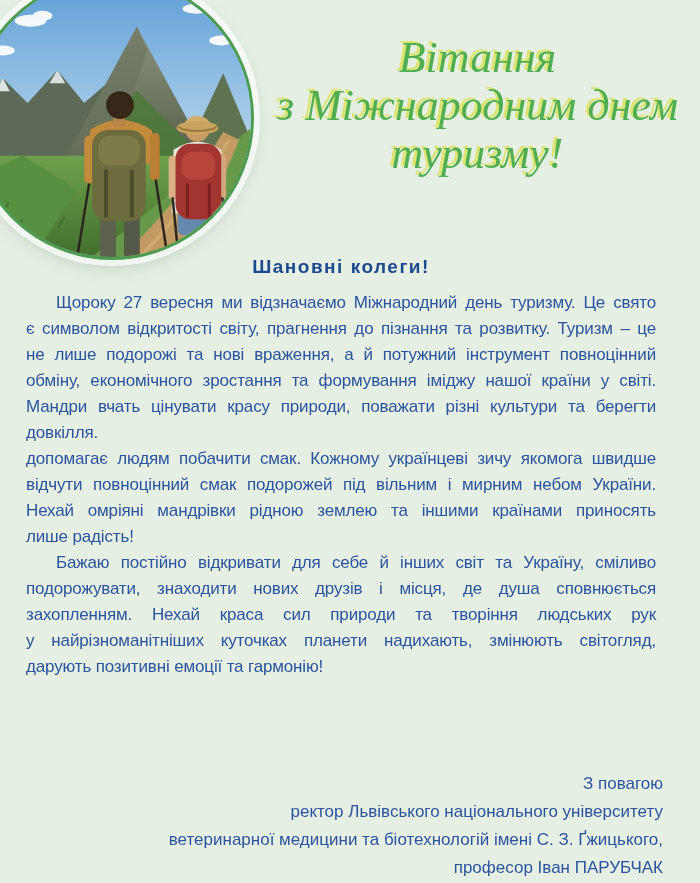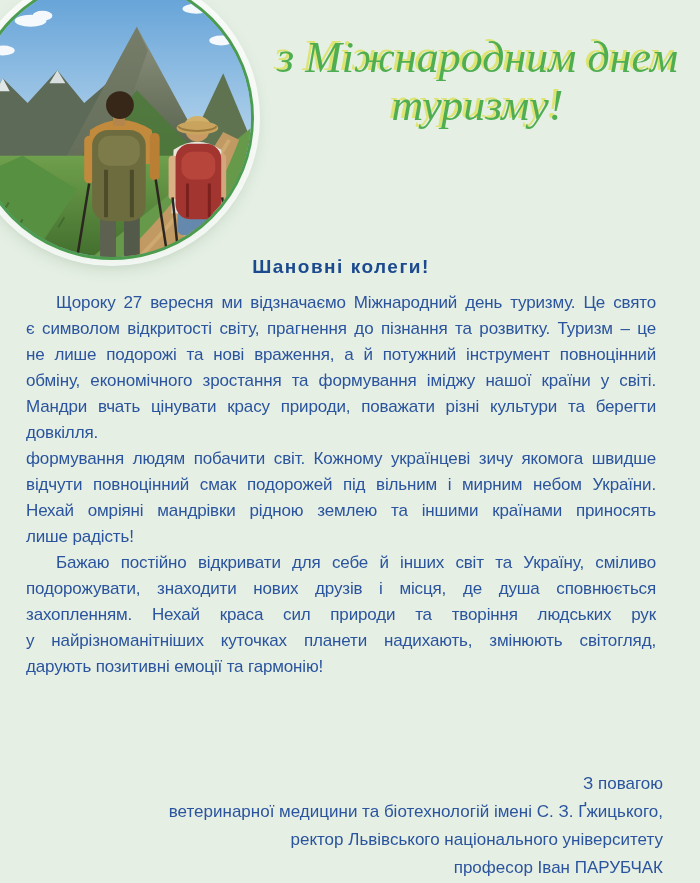--- a/index.html
+++ b/index.html
@@ -117,49 +117,50 @@
     <g stroke="#2c2620" stroke-width="2.5">
       <line x1="117" y1="206" x2="105" y2="280"></line>
       <line x1="184" y1="202" x2="196" y2="280"></line>
       <line x1="201" y1="220" x2="207" y2="280"></line>
       <line x1="251" y1="220" x2="259" y2="280"></line>
     </g>
   </svg>
 </div>
 
 <div class="title">
+  <div class="title-line">Вітання</div>
   <div class="title-line">з Міжнародним днем</div>
   <div class="title-line">туризму!</div>
 </div>
 
 <div class="content">
   <div class="heading">Шановні колеги!</div>
   <div>
       <div class="para">
         <div class="line first">Щороку 27 вересня ми відзначаємо Міжнародний день туризму. Це свято</div>
         <div class="line">є символом відкритості світу, прагнення до пізнання та розвитку. Туризм – це</div>
         <div class="line">не лише подорожі та нові враження, а й потужний інструмент повноцінний</div>
         <div class="line">обміну, економічного зростання та формування іміджу нашої країни у світі.</div>
         <div class="line">Мандри вчать цінувати красу природи, поважати різні культури та берегти</div>
         <div class="line last">довкілля.</div>
       </div>
       <div class="para">
-        <div class="line">формування людям побачити світ. Кожному українцеві зичу якомога швидше</div>
+        <div class="line">допомагає людям побачити смак. Кожному українцеві зичу якомога швидше</div>
         <div class="line">відчути повноцінний смак подорожей під вільним і мирним небом України.</div>
         <div class="line">Нехай омріяні мандрівки рідною землею та іншими країнами приносять</div>
         <div class="line last">лише радість!</div>
       </div>
       <div class="para">
         <div class="line first">Бажаю постійно відкривати для себе й інших світ та Україну, сміливо</div>
         <div class="line">подорожувати, знаходити нових друзів і місця, де душа сповнюється</div>
         <div class="line">захопленням. Нехай краса сил природи та творіння людських рук</div>
         <div class="line">у найрізноманітніших куточках планети надихають, змінюють світогляд,</div>
         <div class="line last">дарують позитивні емоції та гармонію!</div>
       </div>
     </div>
 </div>
 
 <div class="signature">
   <div>З повагою</div>
+  <div>ректор Львівського національного університету</div>
   <div>ветеринарної медицини та біотехнологій імені С. З. Ґжицького,</div>
-  <div>ректор Львівського національного університету</div>
   <div>професор Іван ПАРУБЧАК</div>
 </div>
 
 </body></html>

